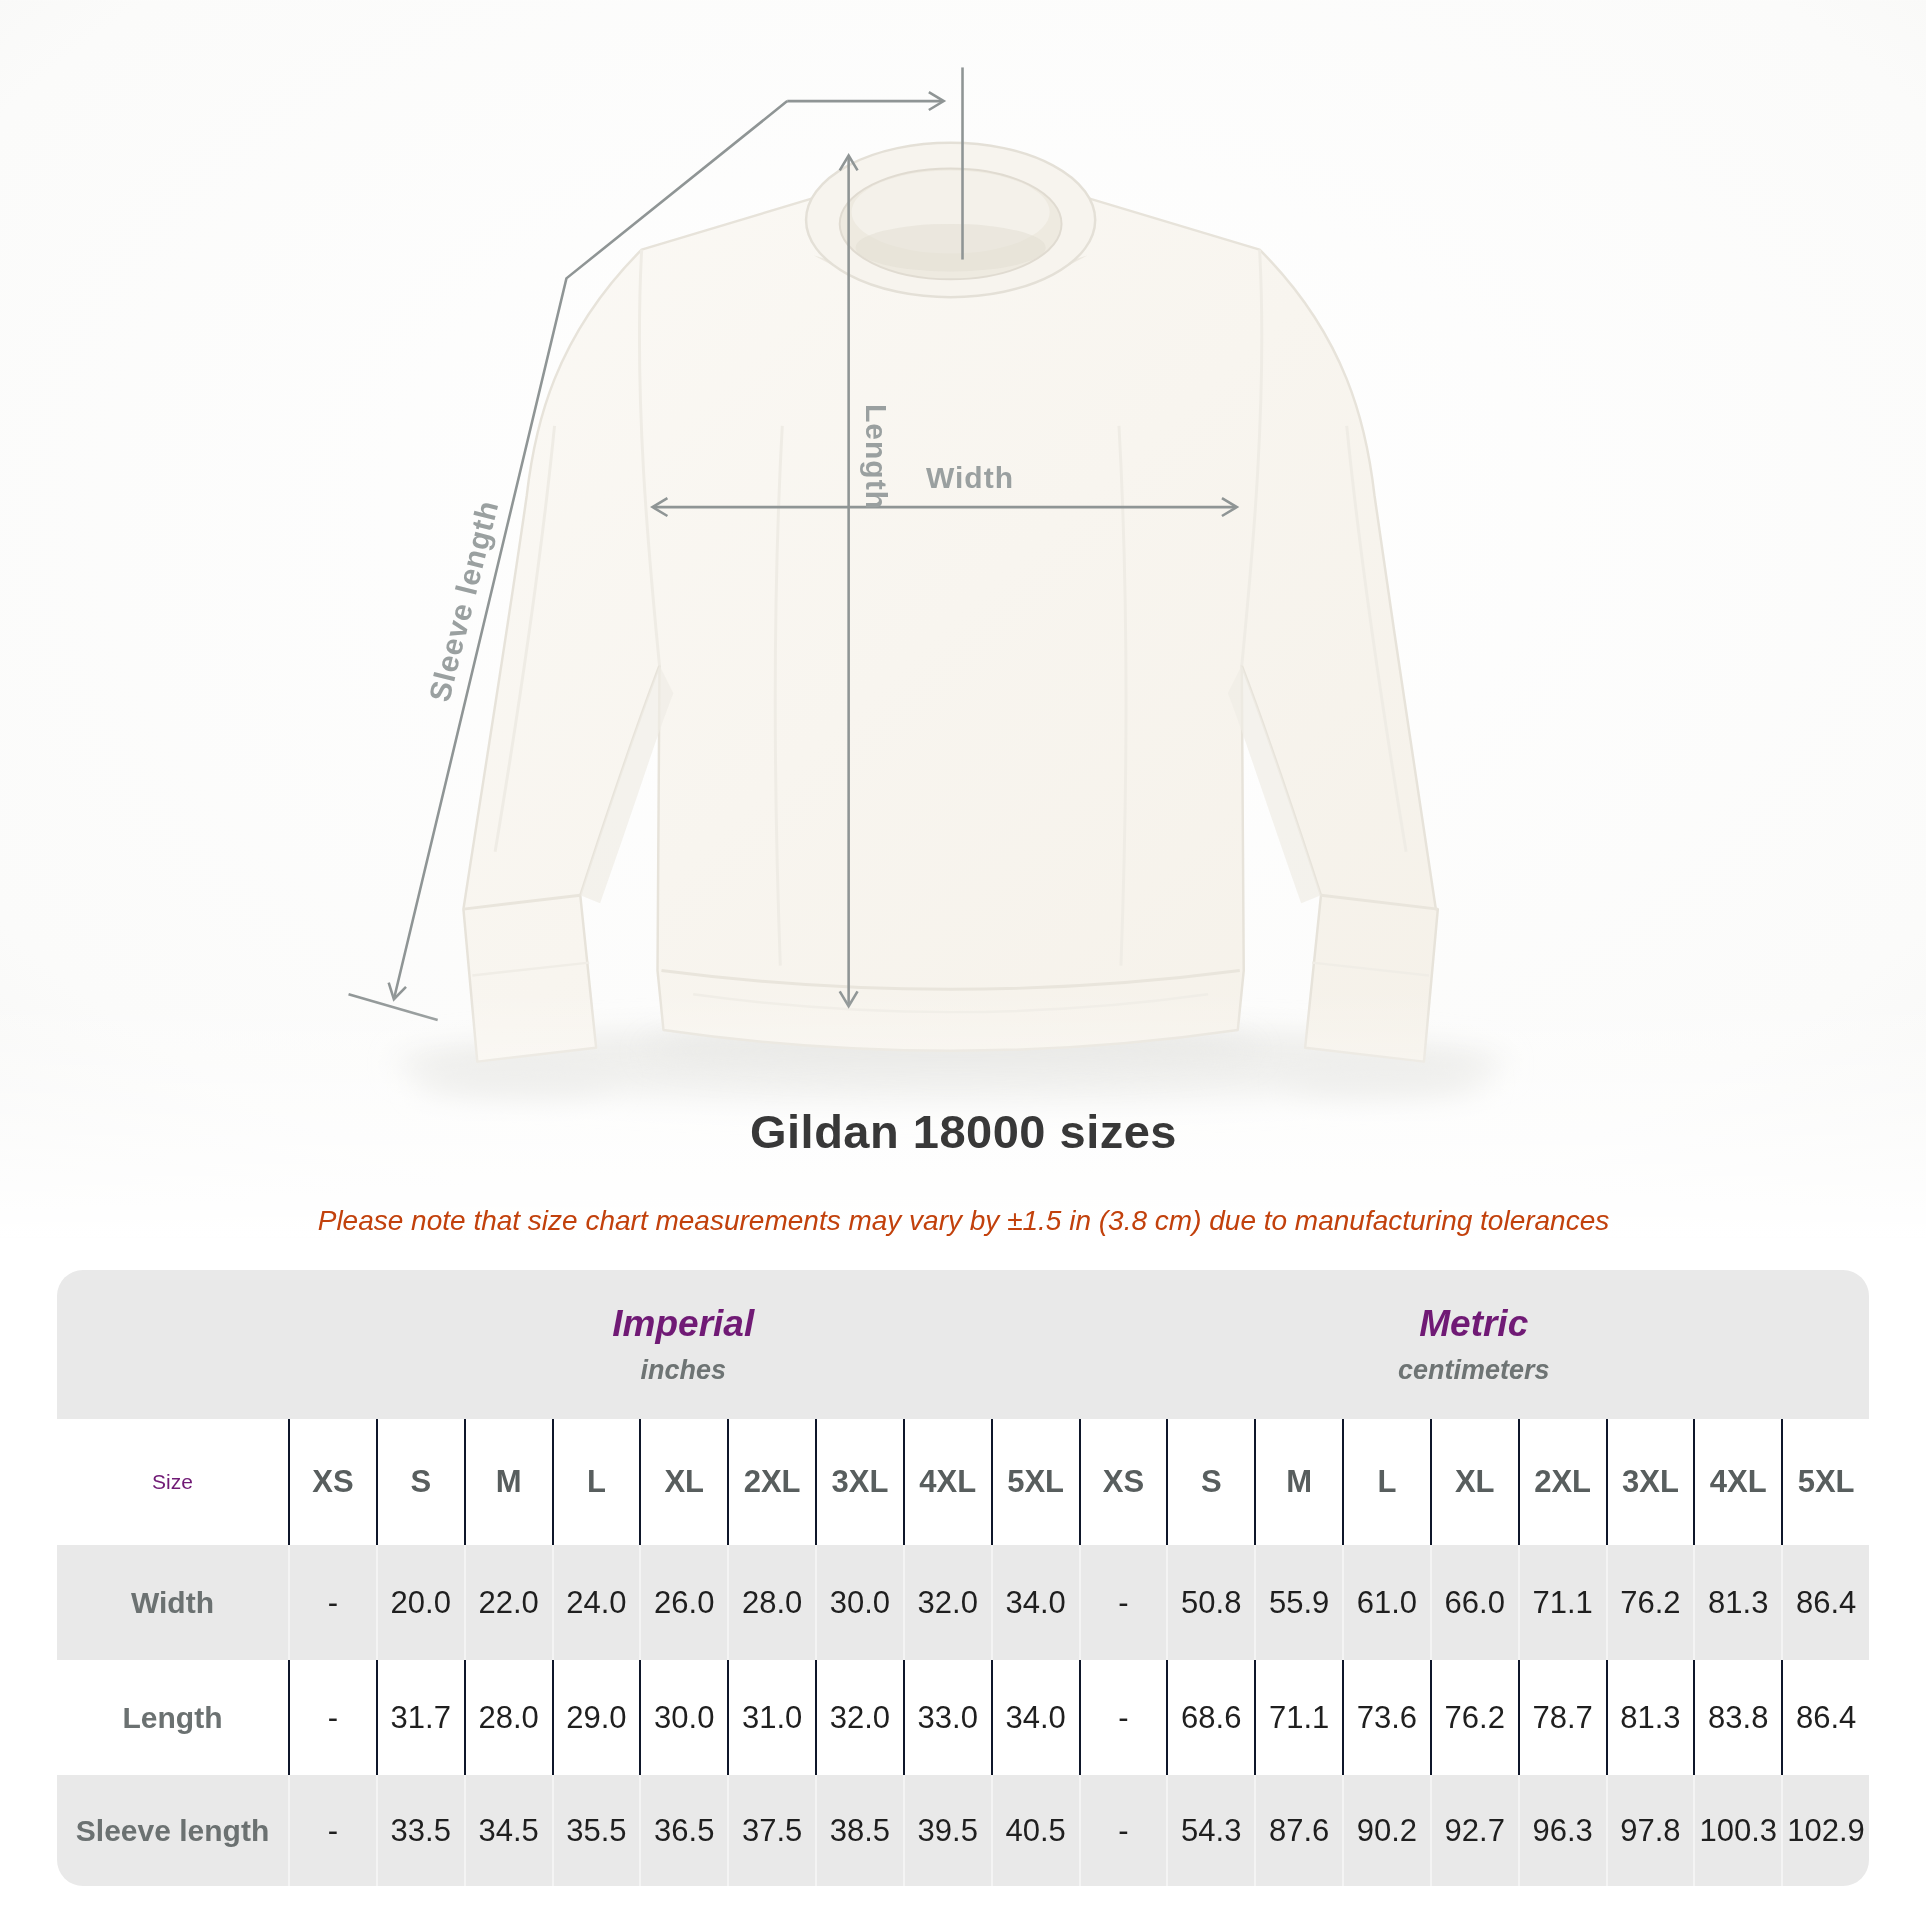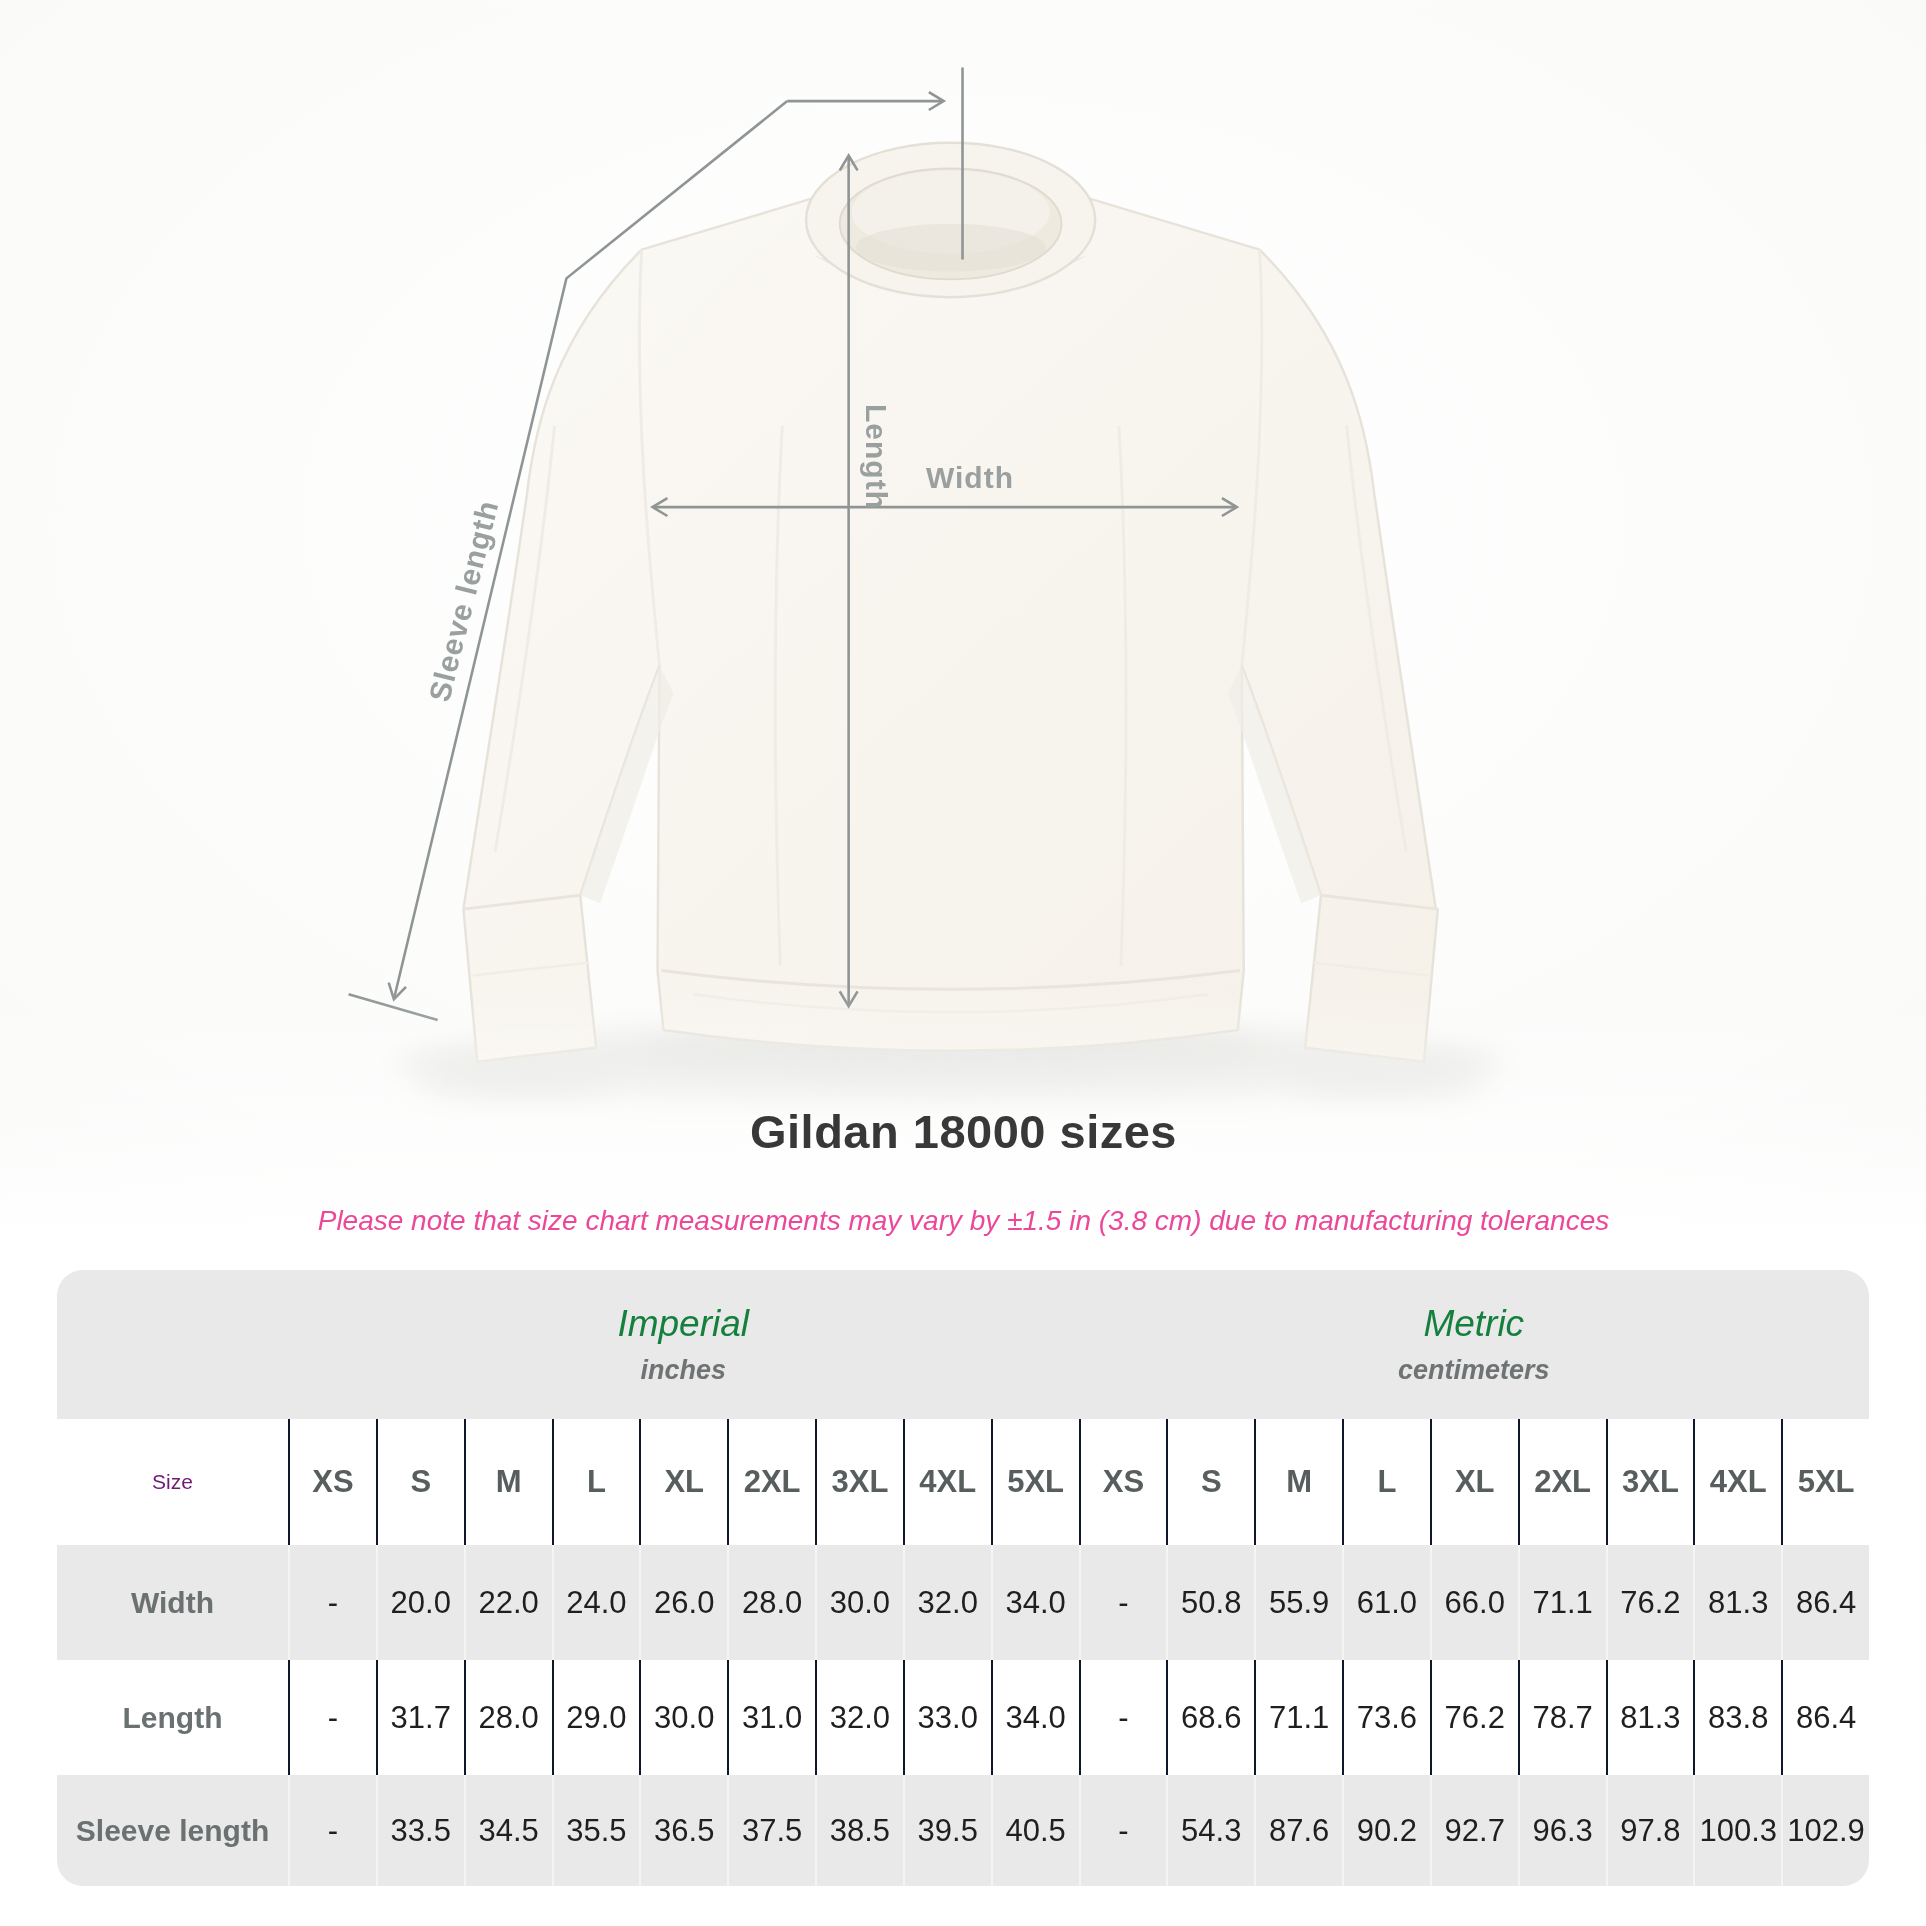--- a/index.html
+++ b/index.html
@@ -19,36 +19,36 @@
   .label-length { left:893px; top:404px; transform:rotate(90deg); transform-origin:left top; }
   .label-sleeve { left:345px; top:584px; width:238px; text-align:center;
                   transform:rotate(-76deg); }
 
   .title {
     position:absolute; top:1104px; left:0; width:100%; text-align:center;
     font-size:47px; font-weight:bold; color:#383838; letter-spacing:0.5px;
   }
   .note {
     position:absolute; top:1205px; left:0; width:100%; text-align:center;
-    font-style:italic; font-size:28px; color:#ec4899;
+    font-style:italic; font-size:28px; color:#c2410c;
   }
 
   
   #size-table {
     position:absolute; left:57px; top:1270px; width:1812px; height:616px;
     display:grid; grid-template-columns:231px repeat(18, 1fr);
     grid-template-rows:149px 126px 115px 115px 112px;
     background:#e9e9e9; border-radius:26px; overflow:hidden;
   }
   .cell { display:flex; align-items:center; justify-content:center; }
   .bg-white { background:#ffffff; }
   .sep-dark  { border-left:2px solid #0f172a; }
   .sep-light { border-left:2px solid #f4f4f4; }
   .group-cell { flex-direction:column; gap:10px; }
-  .group-label { font-style:italic; font-weight:normal; font-size:37px; color:#15803d; }
+  .group-label { font-style:italic; font-weight:bold; font-size:37px; color:#701a75; }
   .group-sub   { font-style:italic; font-size:27px; color:#6e7474;font-weight:bold; }
   .corner-cell { font-weight:normal; font-size:21px; color:#701a75; }
   .size-cell   { font-weight:bold; font-size:31px; color:#585e5e; }
   .label-cell  { font-weight:bold; font-size:30px; color:#6b7171; }
   .val-cell    { font-size:31px; color:#1f1f1f; }
 </style>
 </head>
 <body>
 
 <div class="canvas">

